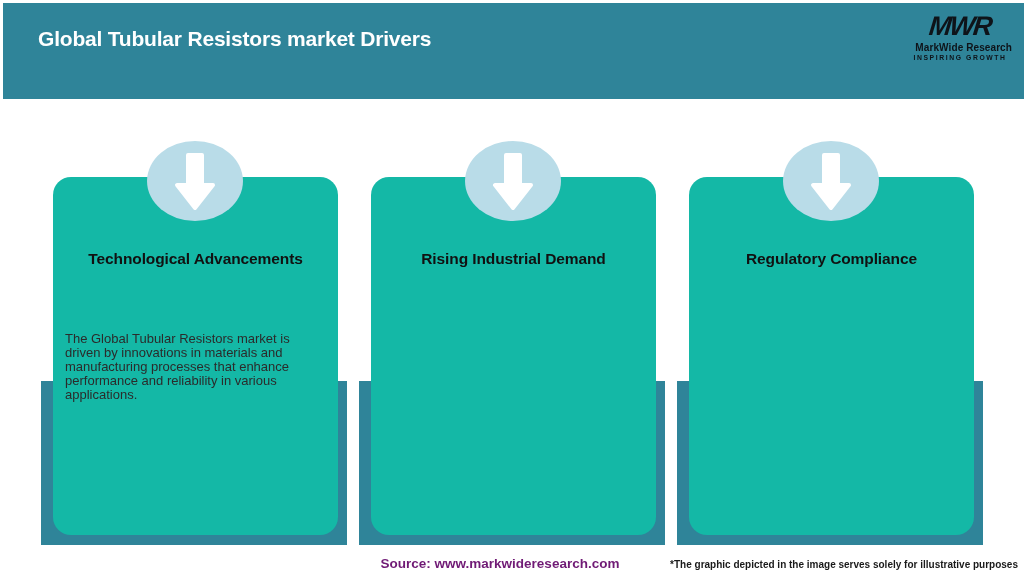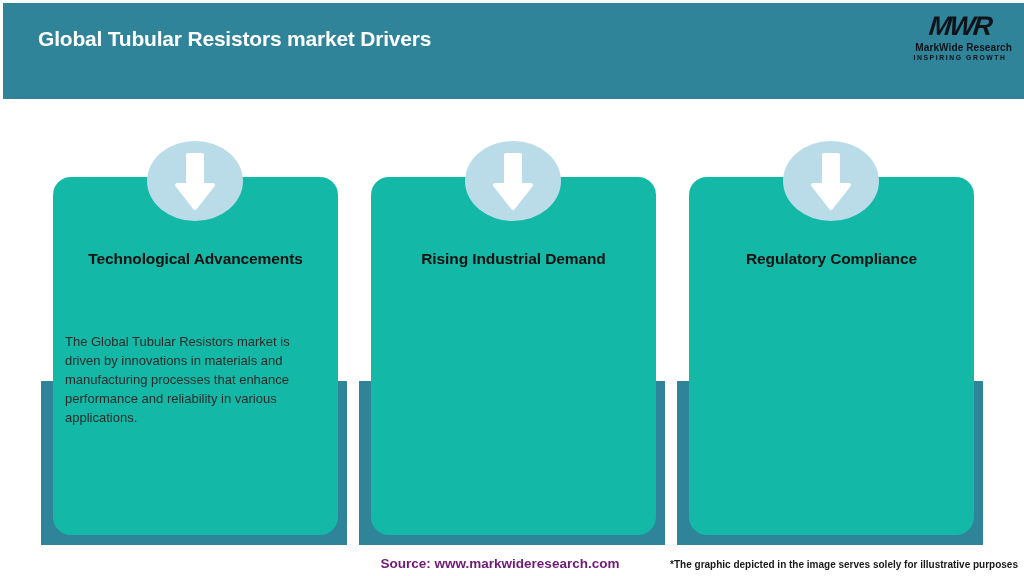--- a/index.html
+++ b/index.html
@@ -43,21 +43,21 @@
     background:#14b8a6; border-radius:18px;
   }
   .card.c0 { left:53px; } .card.c1 { left:371px; } .card.c2 { left:689px;padding-left:40px; }
   .card-title {
     position:absolute; top:73px; left:0; right:0;
     text-align:center; font-size:15.5px; font-weight:bold; color:#111111;
     letter-spacing:-0.1px;
   }
   .card-body {
     position:absolute; top:155px; left:12px; right:12px;
-    font-size:13px; line-height:19px; color:#2b2b2b;
+    font-size:13px; line-height:14px; color:#2b2b2b;
   }
 
   
   .bubble {
     position:absolute; top:141px; width:96px; height:80px;
     background:#b9dce8; border-radius:50%;
     display:flex; align-items:center; justify-content:center;
   }
   .bubble.c0 { left:147px; } .bubble.c1 { left:465px; } .bubble.c2 { left:783px; }
   .bubble svg { display:block; margin-top:2px; }

